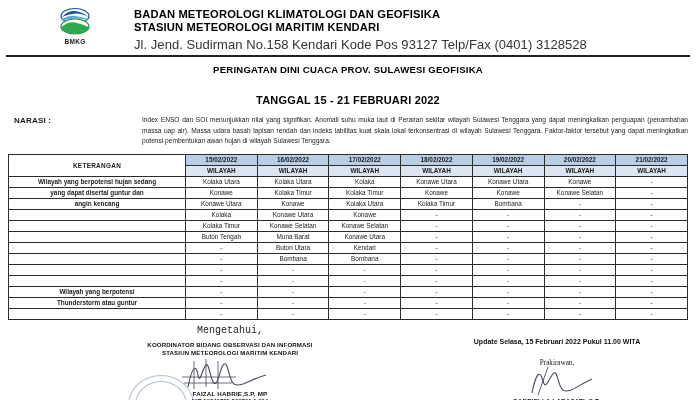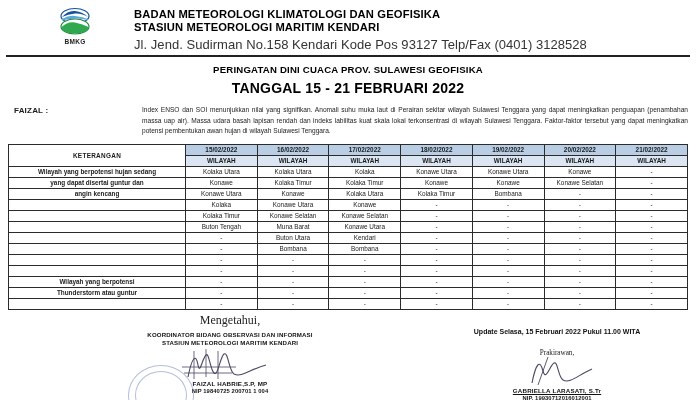--- a/index.html
+++ b/index.html
@@ -66,24 +66,24 @@
     text-align: center;
     margin-top: 7px;
   }
   .judul-1 {
     font-size: 9.6px;
     font-weight: bold;
     letter-spacing: .2px;
     color: #000;
   }
   .judul-2 {
-    font-size: 14px;
+    font-size: 11px;
     font-weight: bold;
     letter-spacing: .2px;
-    margin-top: 5px;
+    margin-top: 19px;
     color: #000;
   }
 
   
   .narasi {
     display: flex;
     margin-top: 9px;
     padding: 0 8px 0 14px;
   }
   .narasi-label {
@@ -161,22 +161,22 @@
     height: 112px;
   }
   .ttd-left {
     position: absolute;
     left: 96px;
     top: 0;
     width: 268px;
     text-align: center;
   }
   .serif-sm {
-    font-family: Liberation Serif, serif;
-    font-size: 12px;
+    font-family: Liberation Mono, monospace;
+    font-size: 10px;
     line-height: 9.5px;
     color: #222;
   }
   .jabatan {
     font-size: 6.1px;
     font-weight: bold;
     line-height: 8px;
     letter-spacing: .15px;
     margin-top: 6px;
     color: #111;
@@ -266,21 +266,21 @@
   </div>
 </div>
 <div class="kop-rule"></div>
 
 <div class="judul">
   <div class="judul-1">PERINGATAN DINI CUACA PROV. SULAWESI GEOFISIKA</div>
   <div class="judul-2">TANGGAL 15 - 21 FEBRUARI 2022</div>
 </div>
 
 <div class="narasi">
-  <div class="narasi-label">FAIZAL :</div>
+  <div class="narasi-label">NARASI :</div>
   <div class="narasi-body">Index ENSO dan SOI menunjukkan nilai yang signifikan. Anomali suhu muka laut di Perairan sekitar wilayah Sulawesi Tenggara yang dapat meningkatkan penguapan (penambahan massa uap air). Massa udara basah lapisan rendah dan indeks labilitas kuat skala lokal terkonsentrasi di wilayah Sulawesi Tenggara. Faktor-faktor tersebut yang dapat meningkatkan potensi pembentukan awan hujan di wilayah Sulawesi Tenggara.</div>
 </div>
 
 <div class="tbl-wrap">
   <table class="warn">
     <thead>
       <tr>
         <th class="ket" rowspan="2">KETERANGAN</th>
         <th class="tgl">15/02/2022</th>
         <th class="tgl">16/02/2022</th>

